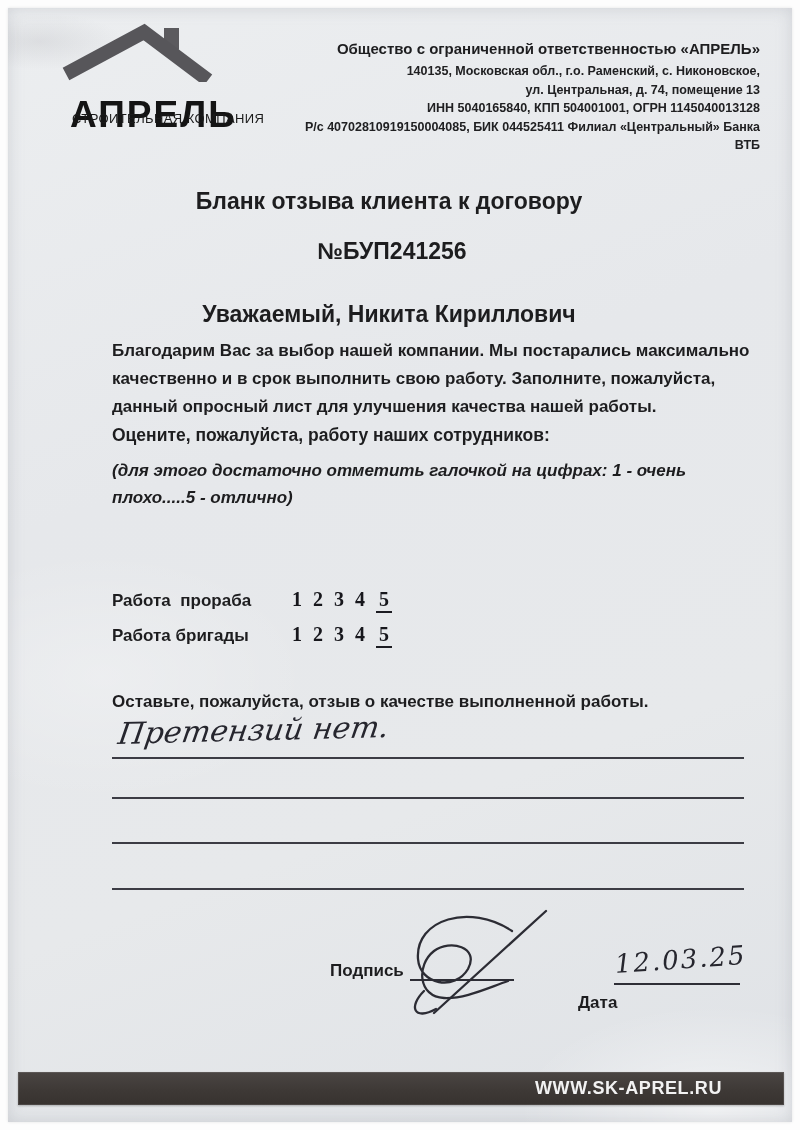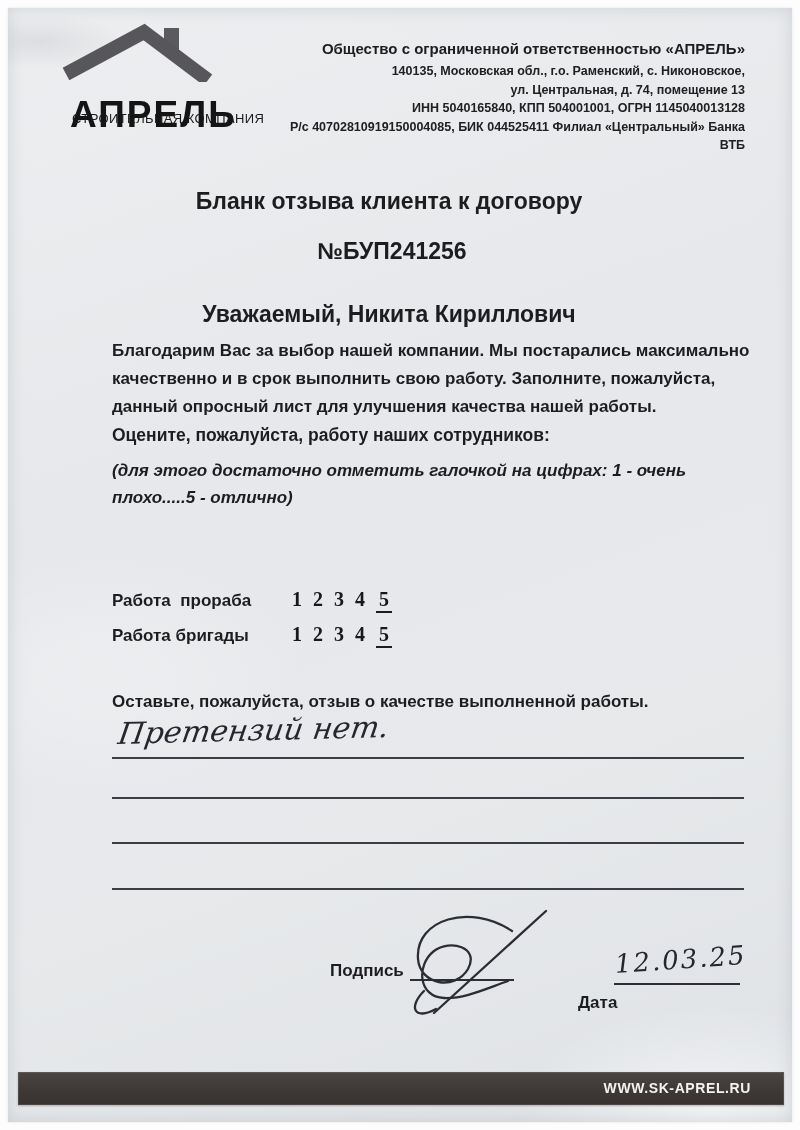--- a/index.html
+++ b/index.html
@@ -21,21 +21,21 @@
     color:#1d1d1f;
   }
   .abs{position:absolute;}
 
   
   .logo-name{left:62px;top:62px;font-size:37px;font-weight:800;letter-spacing:2px;color:#141414;margin-top:24px;}
   .logo-tagline{left:64px;top:103px;font-size:13px;font-weight:400;letter-spacing:.4px;color:#1a1a1a;}
   .roof-svg{left:48px;top:10px;}
 
   
-  .company{right:47px;top:32px;width:480px;text-align:right;}
+  .company{right:32px;top:32px;width:480px;text-align:right;}
   .co-name{font-size:15px;font-weight:800;margin-bottom:5px;}
   .co-line{font-size:12.5px;font-weight:700;line-height:18.5px;color:#202022;}
 
   
   .title-wrap{left:0;right:22px;text-align:center;}
   .t1{top:180px;font-size:23px;font-weight:800;}
   .t2{top:230px;font-size:23px;font-weight:800;padding-left:6px;}
   .t3{top:278px;font-size:23px;font-weight:800;margin-top:15px;}
 
   
@@ -64,22 +64,22 @@
   .date-hw{left:608px;top:941px;font-size:26px;letter-spacing:2px;transform:rotate(-4deg);transform-origin:left bottom;}
   .date-line{left:606px;top:975px;width:126px;height:0;border-top:2px solid #2e2e36;}
 
   .footer-bar{
     left:10px;top:1064px;width:766px;height:33px;
     background:linear-gradient(180deg,#4a4543 0%, #3e3936 55%, #37322f 100%);
     box-shadow:inset 0 0 0 1px rgba(255,255,255,.10), 0 1px 2px rgba(0,0,0,.25);
     text-align:right;
   }
   .footer-url{
-    display:inline-block;margin-right:33px;line-height:33px;
-    color:#f2f2f2;font-size:14px;font-weight:700;letter-spacing:.6px;
+    display:inline-block;margin-right:62px;line-height:33px;
+    color:#f2f2f2;font-size:18px;font-weight:700;letter-spacing:.6px;
   }
 </style>
 </head>
 <body>
 
 <div class="paper">
 
   <svg class="abs roof-svg" width="162" height="64" viewBox="0 0 162 64">
     <polygon points="108,10 123,10 123,32 108,24" fill="#5b5a5e"></polygon>
     <path d="M 10 56 L 88 14 L 152 62" fill="none" stroke="#57565a" stroke-width="14" stroke-linejoin="miter"></path>

